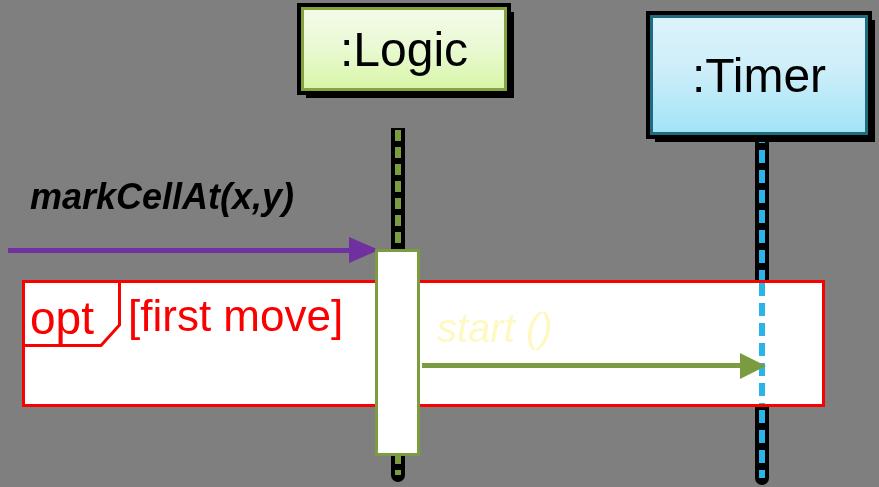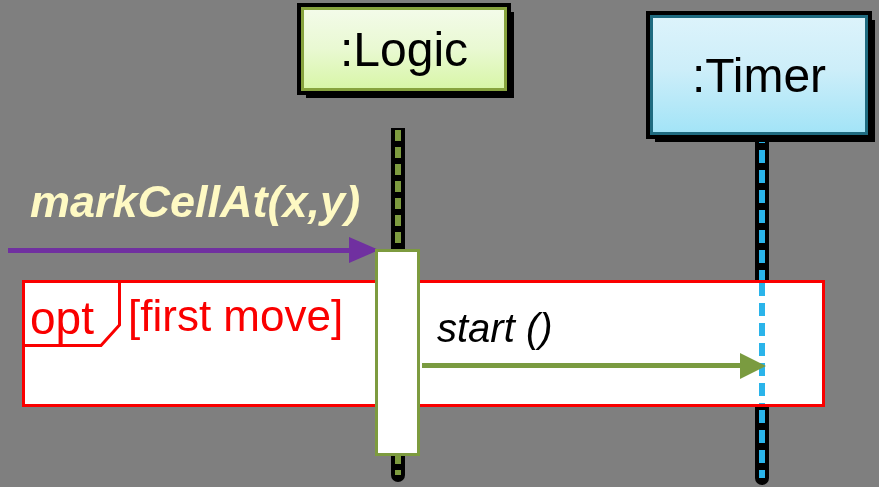--- a/index.html
+++ b/index.html
@@ -48,22 +48,22 @@
     left:24px;top:295px;width:76px;text-align:center;z-index:4;
     font-size:46px;line-height:46px;color:#fa0000;
   }
   .guard-label{
     left:128px;top:293px;z-index:4;
     font-size:44px;line-height:46px;color:#fa0000;white-space:nowrap;
   }
 
   
   .msg-label{z-index:4;white-space:nowrap;font-style:italic;}
-  .msg1-label{left:30px;top:176px;font-size:45px;font-weight:700;color:#fef9c3;}
-  .msg2-label{left:437px;top:306px;font-size:40px;color:#000000;}
+  .msg1-label{left:30px;top:176px;font-size:36px;font-weight:700;color:#000000;}
+  .msg2-label{left:437px;top:306px;font-size:40px;color:#fef9c3;}
   .msg-line{z-index:4;height:5px;}
   .msg1-line{left:8px;top:248px;width:343px;background:#7030a0;}
   .msg2-line{left:422px;top:363px;width:320px;background:#7a9b40;}
   .arrowhead{z-index:4;width:0;height:0;}
   .msg1-head{left:349px;top:237px;border-top:13px solid transparent;border-bottom:13px solid transparent;border-left:30px solid #7030a0;}
   .msg2-head{left:740px;top:353px;border-top:13px solid transparent;border-bottom:13px solid transparent;border-left:26px solid #7a9b40;}
 
   
   .activation{
     left:375px;top:249px;width:45px;height:207px;z-index:4;

